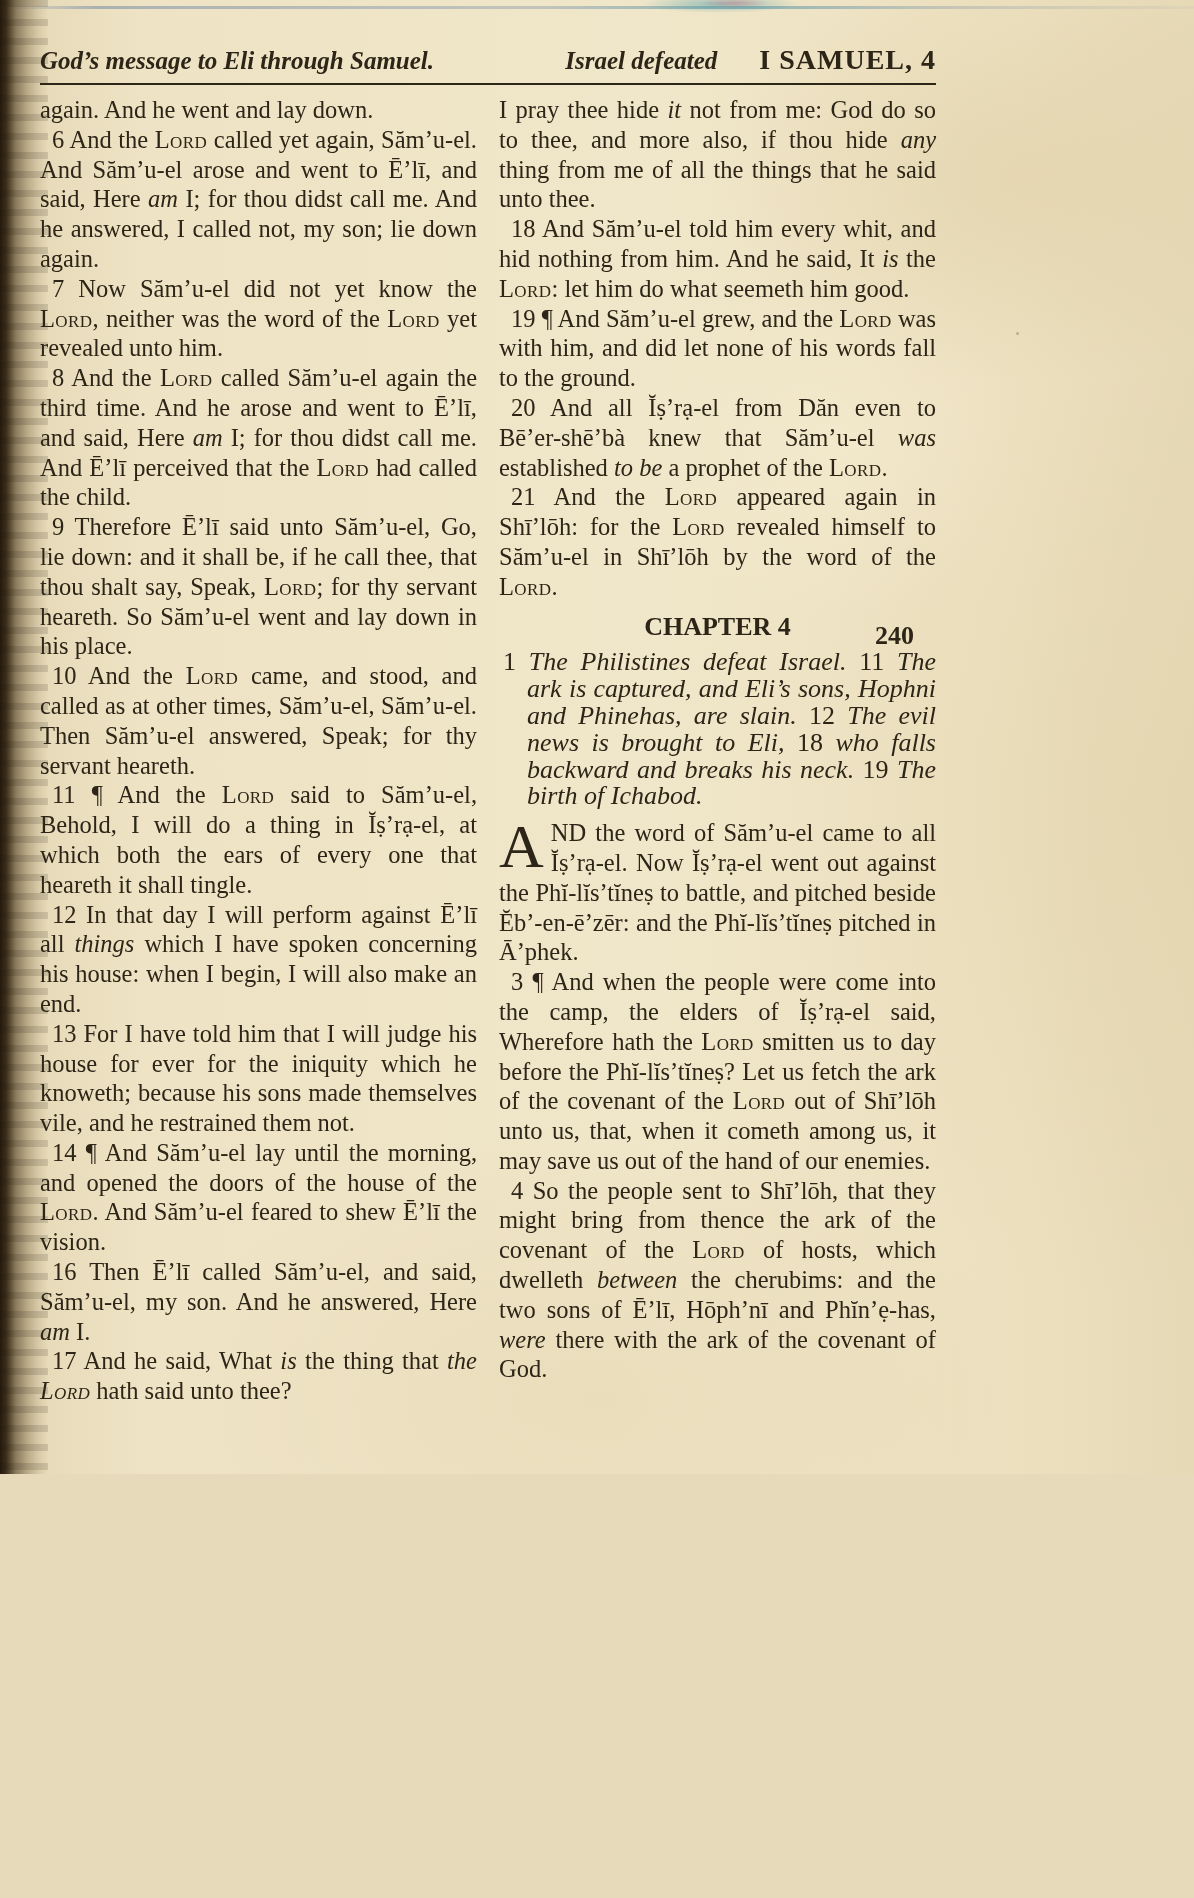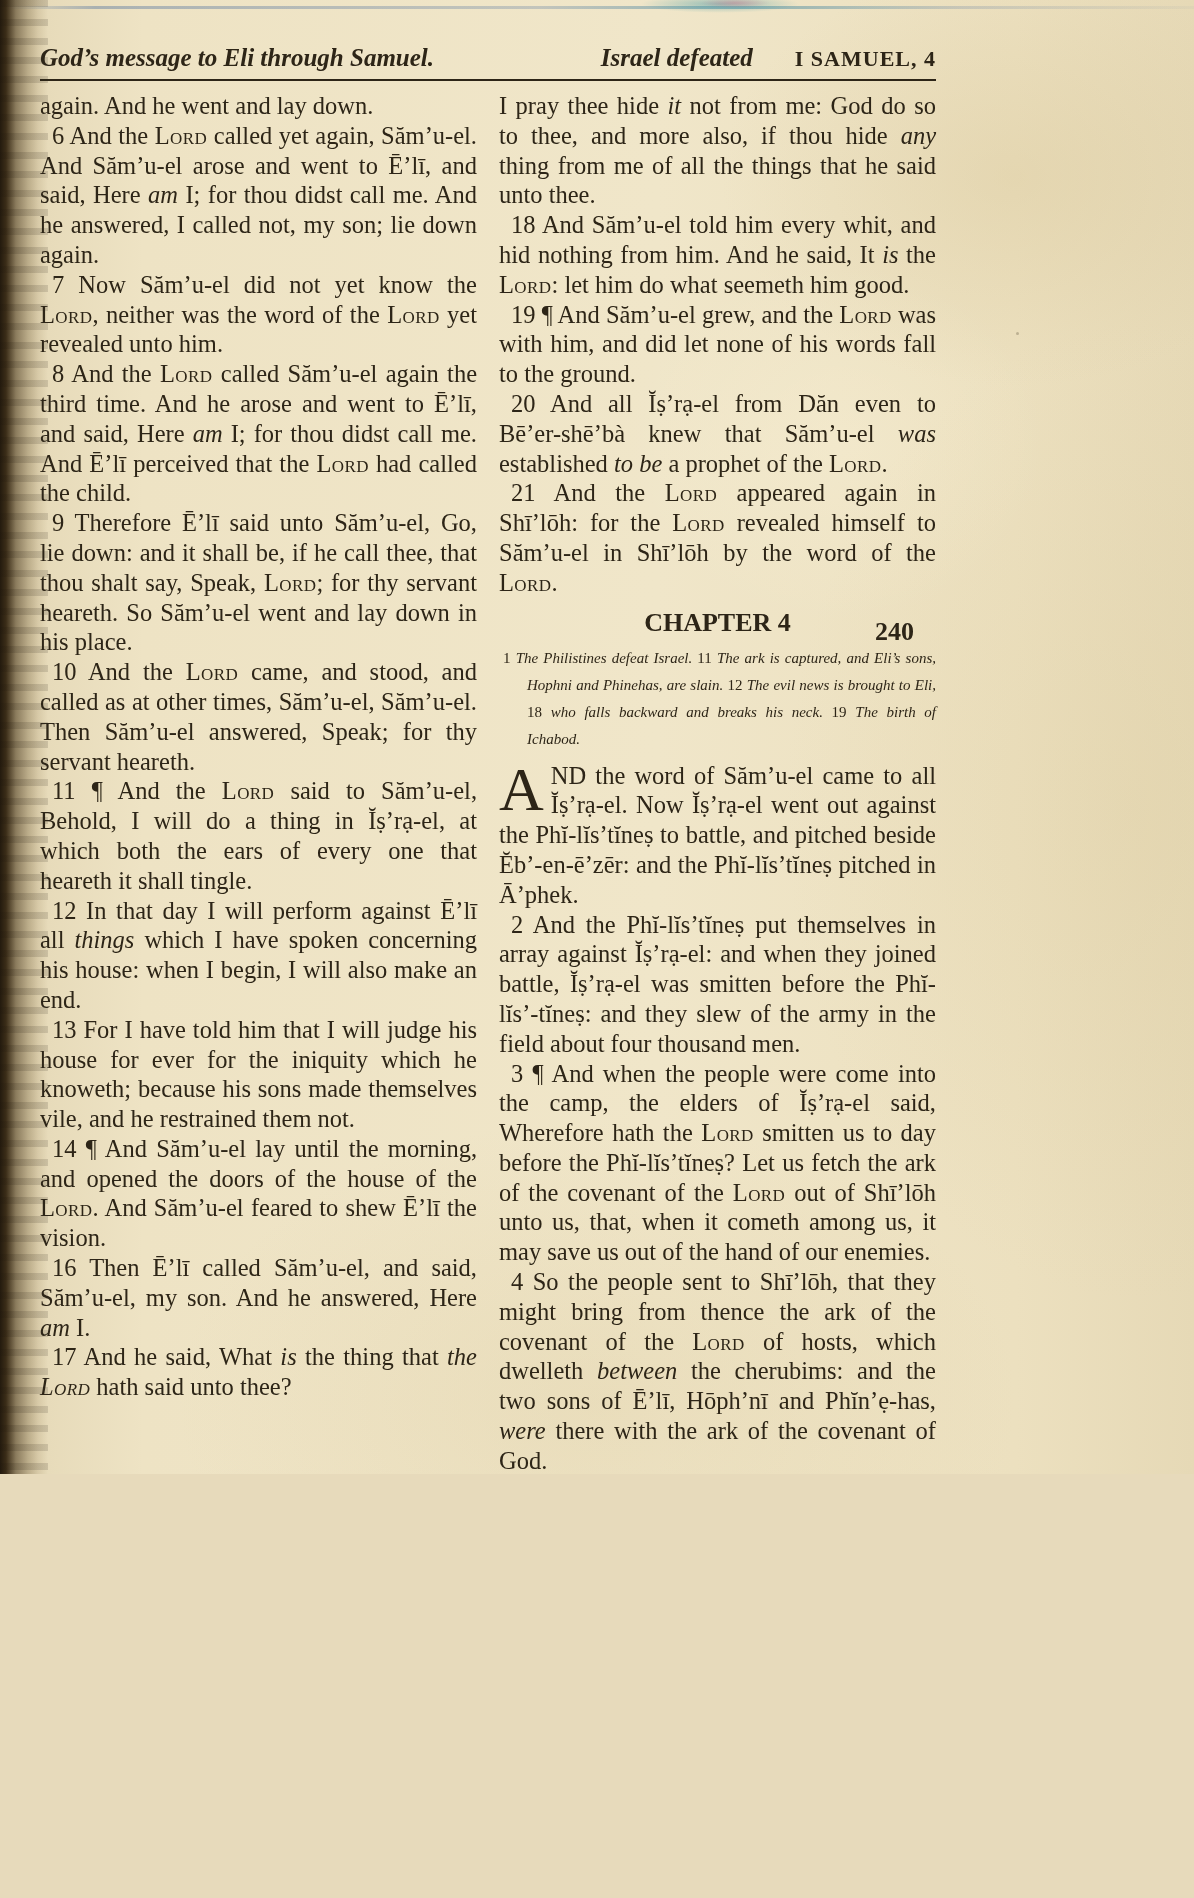--- a/index.html
+++ b/index.html
@@ -42,39 +42,39 @@
   .speck { position:absolute; border-radius:50%; background:rgba(70,58,36,.55); z-index:2; }
   .speck1 { left:600px; top:1877px; width:5px; height:4px; }
   .speck2 { left:893px; top:1861px; width:4px; height:3px; }
   .speck3 { left:1016px; top:332px; width:3px; height:3px; opacity:.5; }
 
   .text-block { position:absolute; left:40px; top:44px; width:896px; z-index:4; }
 
   .header { display:flex; align-items:baseline; font-size:25px; white-space:nowrap; }
   .h-left   { font-style:italic; font-weight:bold; }
   .h-center { font-style:italic; font-weight:bold; margin-left:auto; }
-  .h-right  { font-weight:bold; margin-left:42px; font-size:22px; letter-spacing:1px; }
+  .h-right  { font-weight:bold; margin-left:42px; font-size:28px; letter-spacing:1px; }
   .header-rule { border-top:2.5px solid var(--rule,#2d2517); margin-top:7px; }
 
   .columns { display:flex; margin-top:10px; min-height:1738px; align-items:flex-start; }
   .col { width:437px; font-size:24.5px; line-height:29.8px; text-align:justify; }
   .col-divider { width:2px; background:#3a3022; margin:0 10px; }
 
   p.verse { text-indent:12px; }
   p.verse.cont { text-indent:0; }
   .vnum { }
   .pilcrow { }
   .sc { font-variant:small-caps; letter-spacing:.4px;margin-top:44px; }
   i { font-style:italic; }
 
   .chapter-line { position:relative; text-align:center; font-weight:bold; font-size:26px; margin:10px 0 8px; text-indent:0; }
   .chapter-ref { position:absolute; right:22px; top:9px; }
 
   p.summary {
-    font-size:15px; line-height:26.8px; text-align:justify;
+    font-size:26px; line-height:26.8px; text-align:justify;
     padding-left:28px; text-indent:-24px; margin:4px 0 8px 0;
   }
 
   p.dropcap-para { text-indent:0; }
   .dropcap { float:left; font-size:62px; line-height:50px; padding:3px 7px 0 0; }
 
   .page-number { text-align:center; font-size:16px; font-weight:bold; letter-spacing:2px; margin-top:12px; }
 </style>
 </head>
 <body>
@@ -115,21 +115,20 @@
       <div class="col-divider"></div>
       <div class="col col-right" id="col-right">
           <p class="verse cont">I pray thee hide <i>it</i> not from me: God do so to thee, and more also, if thou hide <i>any</i> thing from me of all the things that he said unto thee.</p>
           <p class="verse"><span class="vnum">18</span> And Săm’u-el told him every whit, and hid nothing from him. And he said, It <i>is</i> the <span class="sc">Lord</span>: let him do what seemeth him good.</p>
           <p class="verse"><span class="vnum">19</span> <span class="pilcrow">¶</span> And Săm’u-el grew, and the <span class="sc">Lord</span> was with him, and did let none of his words fall to the ground.</p>
           <p class="verse"><span class="vnum">20</span> And all Ĭṣ’rạ-el from Dăn even to Bē’er-shē’bà knew that Săm’u-el <i>was</i> established <i>to be</i> a prophet of the <span class="sc">Lord</span>.</p>
           <p class="verse"><span class="vnum">21</span> And the <span class="sc">Lord</span> appeared again in Shī’lōh: for the <span class="sc">Lord</span> revealed himself to Săm’u-el in Shī’lōh by the word of the <span class="sc">Lord</span>.</p>
           <div class="chapter-line"><span class="chapter-title">CHAPTER 4</span><span class="chapter-ref">240</span></div>
           <p class="summary"><span class="vnum">1</span> <i>The Philistines defeat Israel.</i> 11 <i>The ark is captured, and Eli’s sons, Hophni and Phinehas, are slain.</i> 12 <i>The evil news is brought to Eli,</i> 18 <i>who falls backward and breaks his neck.</i> 19 <i>The birth of Ichabod.</i></p>
           <p class="verse dropcap-para"><span class="dropcap">A</span>ND the word of Săm’u-el came to all Ĭṣ’rạ-el. Now Ĭṣ’rạ-el went out against the Phĭ-lĭs’tĭneṣ to battle, and pitched beside Ĕb’-en-ē’zēr: and the Phĭ-lĭs’tĭneṣ pitched in Ā’phek.</p>
-          <p class="verse"><span class="vnum">2</span> And the Phĭ-lĭs’tĭneṣ put themselves in array against Ĭṣ’rạ-el: and when they joined battle, Ĭṣ’rạ-el was smitten before the Phĭ-lĭs’-tĭneṣ: and they slew of the army in the field about four thousand men.</p>
           <p class="verse"><span class="vnum">3</span> <span class="pilcrow">¶</span> And when the people were come into the camp, the elders of Ĭṣ’rạ-el said, Wherefore hath the <span class="sc">Lord</span> smitten us to day before the Phĭ-lĭs’tĭneṣ? Let us fetch the ark of the covenant of the <span class="sc">Lord</span> out of Shī’lōh unto us, that, when it cometh among us, it may save us out of the hand of our enemies.</p>
           <p class="verse"><span class="vnum">4</span> So the people sent to Shī’lōh, that they might bring from thence the ark of the covenant of the <span class="sc">Lord</span> of hosts, which dwelleth <i>between</i> the cherubims: and the two sons of Ē’lī, Hōph’nī and Phĭn’ẹ-has, <i>were</i> there with the ark of the covenant of God.</p>
         </div>
     </div>
 
     <div class="page-number">323</div>
   </div>
 </div>
 
 </body></html>

